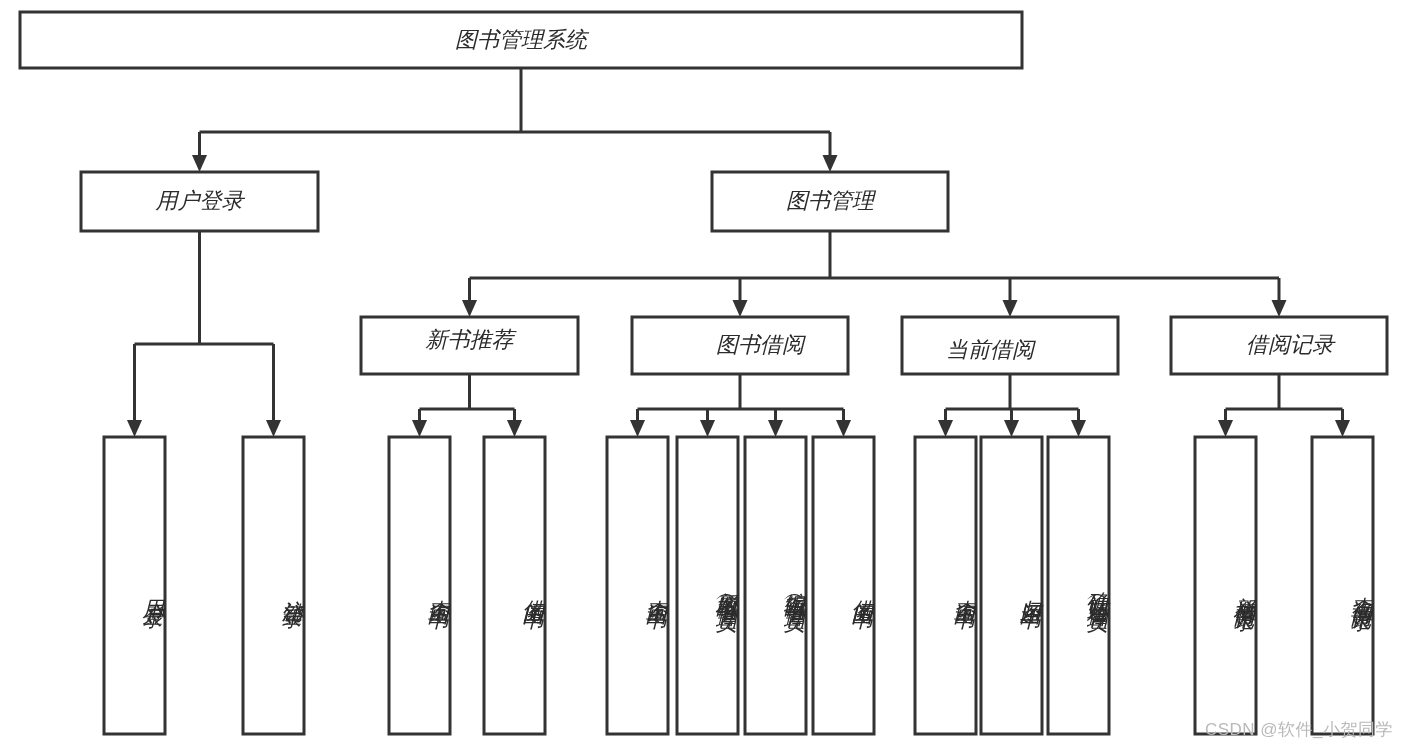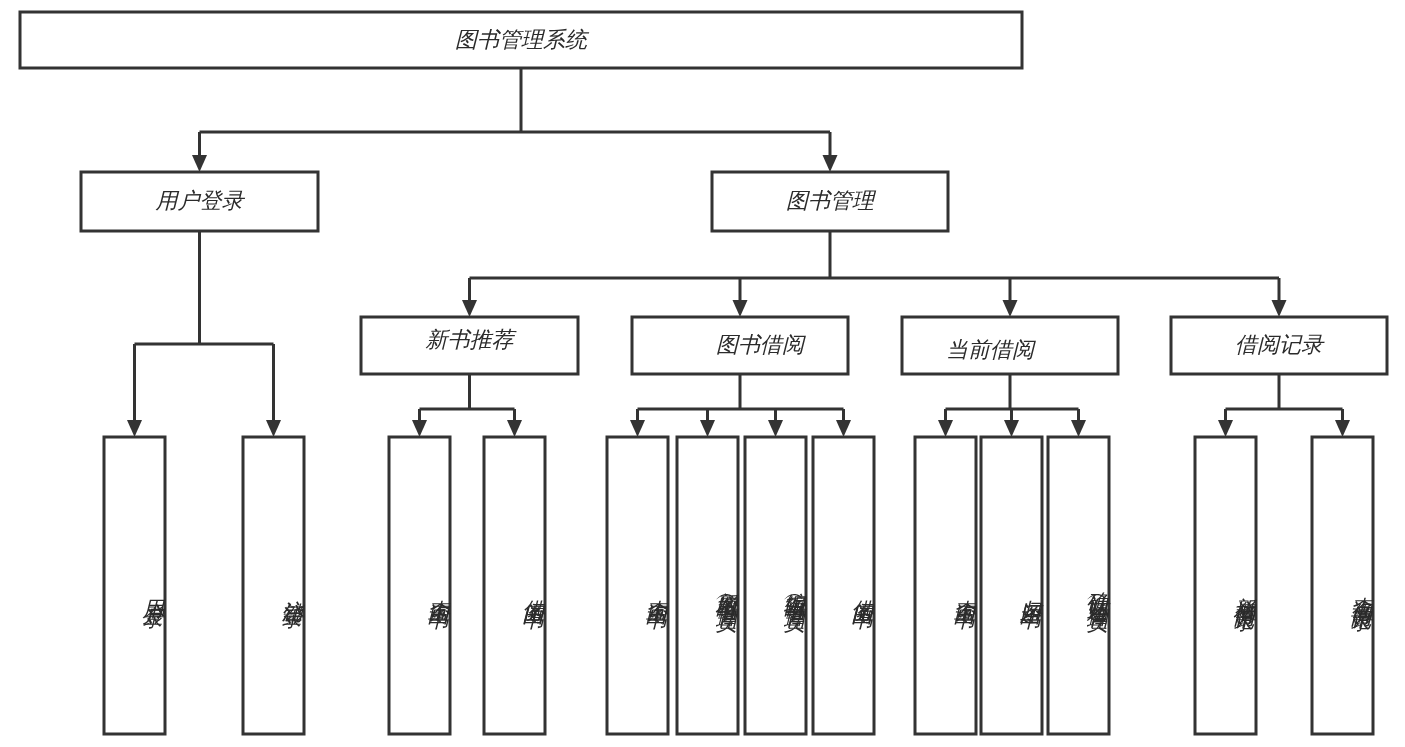--- a/index.html
+++ b/index.html
@@ -163,29 +163,30 @@
       </g>
   </svg>
 
   <div id="labels-layer">
       <div class="node-label horizontal" style="left: 20px; top: 12px; width: 1002px; height: 56px;">图书管理系统</div>
       <div class="node-label horizontal" style="left: 81px; top: 172px; width: 237px; height: 59px;">用户登录</div>
       <div class="node-label horizontal" style="left: 712px; top: 172px; width: 236px; height: 59px;">图书管理</div>
       <div class="node-label horizontal" style="left: 361px; top: 317px; width: 217px; height: 46px;">新书推荐</div>
       <div class="node-label horizontal" style="left: 632px; top: 317px; width: 216px; height: 57px; padding-left: 20px;">图书借阅</div>
       <div class="node-label horizontal" style="left: 902px; top: 322px; width: 176px; height: 57px;">当前借阅</div>
-      <div class="node-label horizontal" style="left: 1171px; top: 317px; width: 216px; height: 57px;">借阅记录</div>
+      <div class="node-label horizontal" style="left: 1171px; top: 317px; width: 216px; height: 57px; padding-left: 11px;">借阅记录</div>
       <div class="node-label vertical" style="left: 104px; top: 437px; width: 61px; height: 297px;">用户登录</div>
       <div class="node-label vertical" style="left: 243px; top: 437px; width: 61px; height: 297px;">注销登录</div>
       <div class="node-label vertical" style="left: 389px; top: 437px; width: 61px; height: 297px;">查询图书</div>
       <div class="node-label vertical" style="left: 484px; top: 437px; width: 61px; height: 297px;">借阅图书</div>
       <div class="node-label vertical" style="left: 607px; top: 437px; width: 61px; height: 297px;">查询图书</div>
       <div class="node-label vertical" style="left: 677px; top: 437px; width: 61px; height: 297px;">新增图书（管理员）</div>
       <div class="node-label vertical" style="left: 745px; top: 437px; width: 61px; height: 297px;">编辑图书（管理员）</div>
       <div class="node-label vertical" style="left: 813px; top: 437px; width: 61px; height: 297px;">借阅图书</div>
       <div class="node-label vertical" style="left: 915px; top: 437px; width: 61px; height: 297px;">查询图书</div>
       <div class="node-label vertical" style="left: 981px; top: 437px; width: 61px; height: 297px;">归还图书</div>
       <div class="node-label vertical" style="left: 1048px; top: 437px; width: 61px; height: 297px;">确认归还（管理员）</div>
       <div class="node-label vertical" style="left: 1195px; top: 437px; width: 61px; height: 297px;">新增借阅记录</div>
       <div class="node-label vertical" style="left: 1312px; top: 437px; width: 61px; height: 297px;">查询借阅记录</div>
     </div>
 
+  <div class="watermark">CSDN @软件_小贺同学</div>
 </div>
 
 </body></html>

